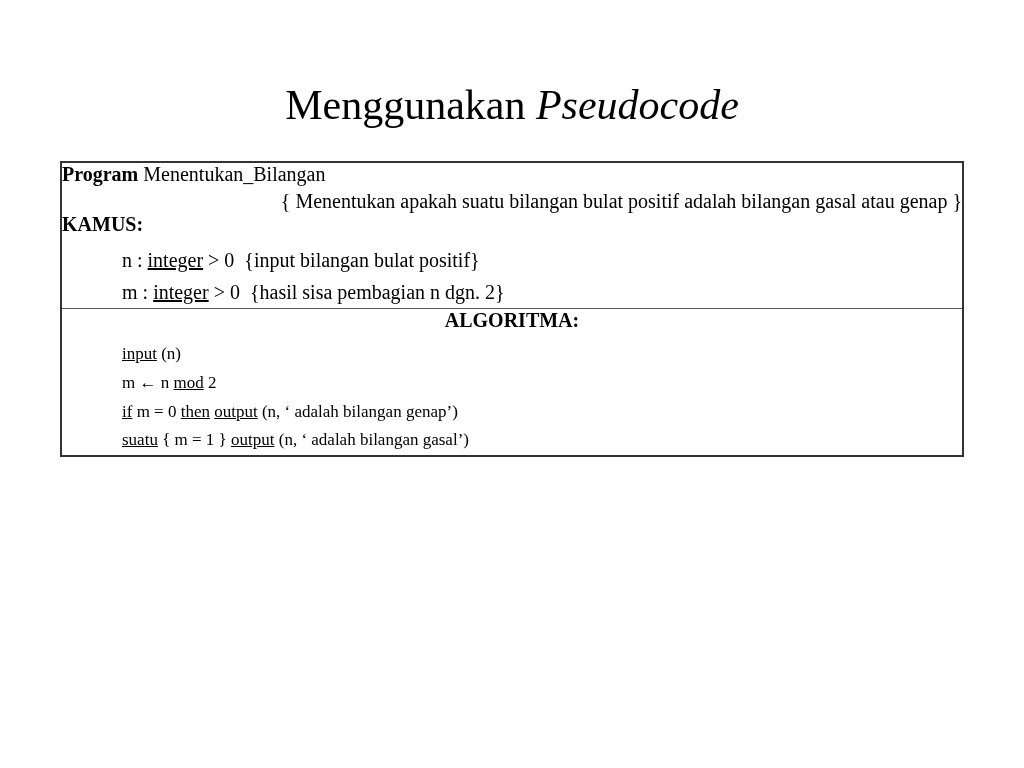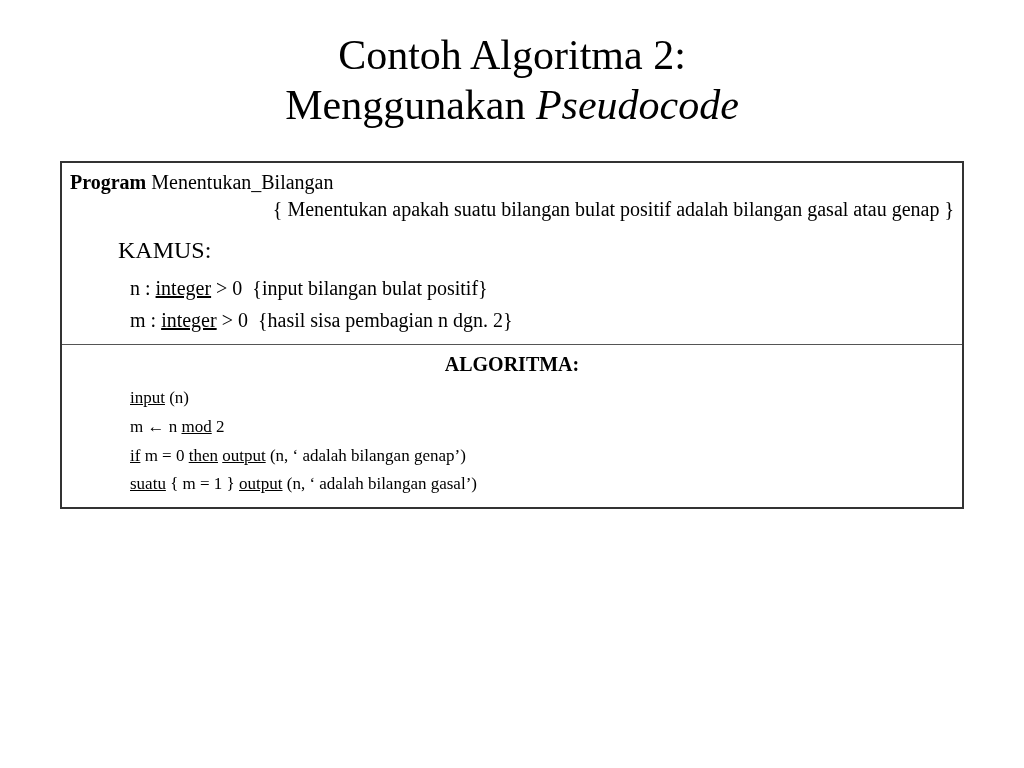--- a/index.html
+++ b/index.html
@@ -35,21 +35,21 @@
 
     .pseudocode-table {
       width: 100%;
       border: 2px solid #333;
       border-collapse: collapse;
       font-size: 20px;
       color: #000;
     }
 
     .pseudocode-table td {
-      padding: 8px;
+      padding: 0;
       vertical-align: top;
     }
 
     .section {
       border-bottom: 1px solid #555;
       padding: 10px 18px;
     }
 
     .section:last-child {
       border-bottom: none;
@@ -60,24 +60,23 @@
       margin-top: 4px;
       text-align: right;
     }
 
     .kamus-section {
       padding: 10px 18px;
       border-bottom: 1px solid #555;
     }
 
     .kamus-header {
-      font-weight: normal;
-      font-size: 24px;
+      font-weight: bold;
+      font-size: 20px;
       margin-bottom: 8px;
-      margin-left: 48px;
     }
 
     .kamus-line {
       padding-left: 60px;
       font-size: 20px;
       line-height: 1.6;
     }
 
     .kamus-line u {
       text-decoration: underline;
@@ -105,21 +104,21 @@
     }
 
     .arrow {
       font-family: Arial, sans-serif;
     }
   </style>
 </head>
 <body>
 
 <h1 class="page-title">
-  <span>Contoh Algoritma 2:</span><br>
+  <br>
   <span>Menggunakan </span><em>Pseudocode</em>
 </h1>
 
 <table class="pseudocode-table">
   <tbody>
 
     <tr>
       <td class="section">
         <div>
           <strong>Program</strong>

